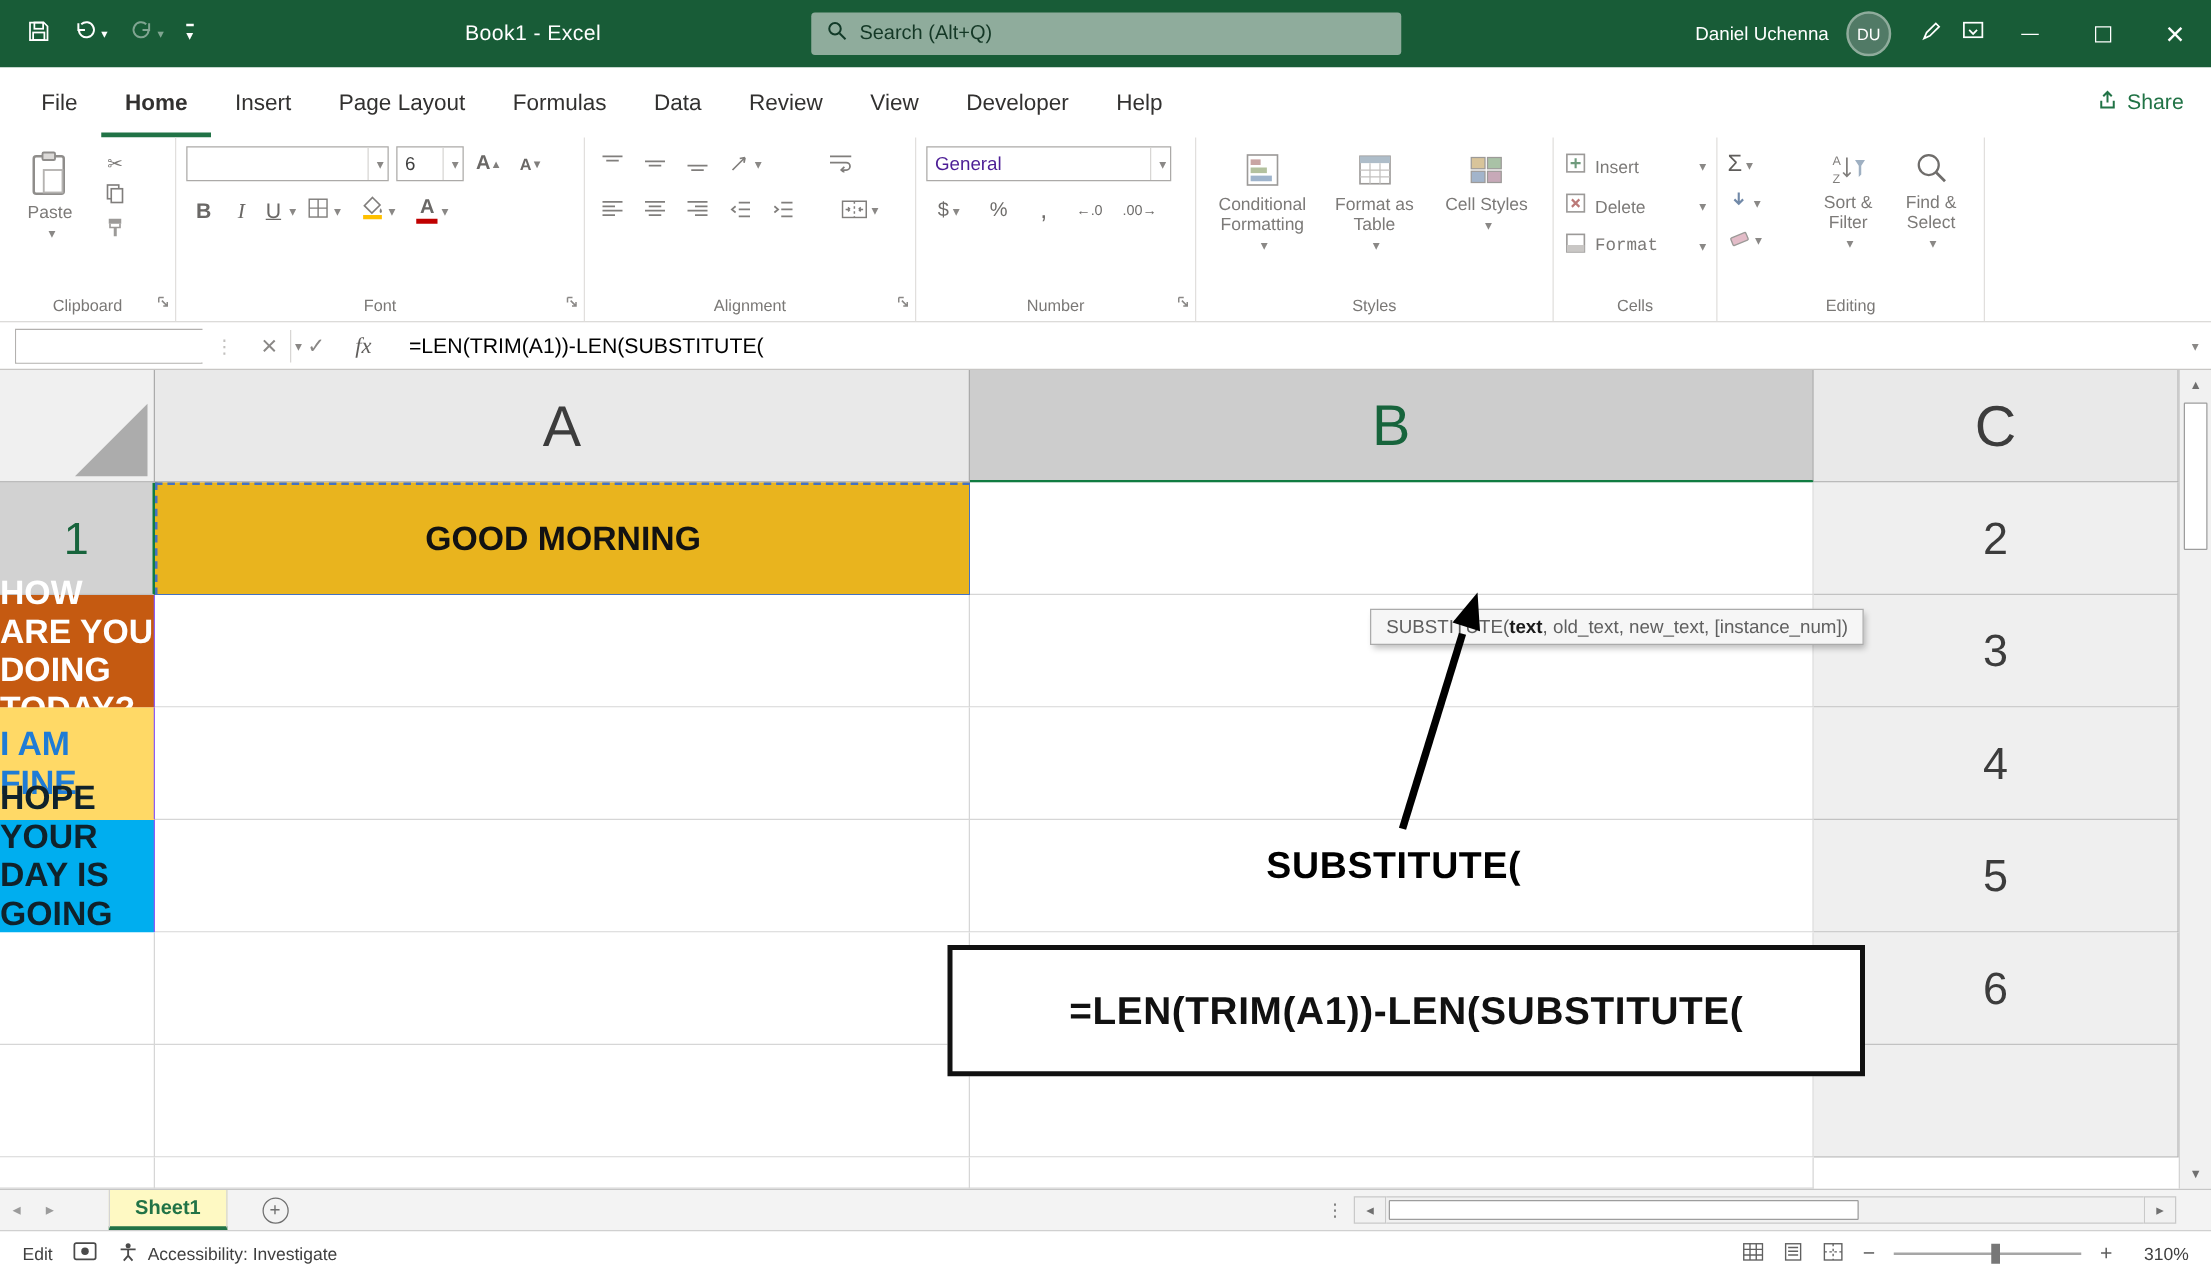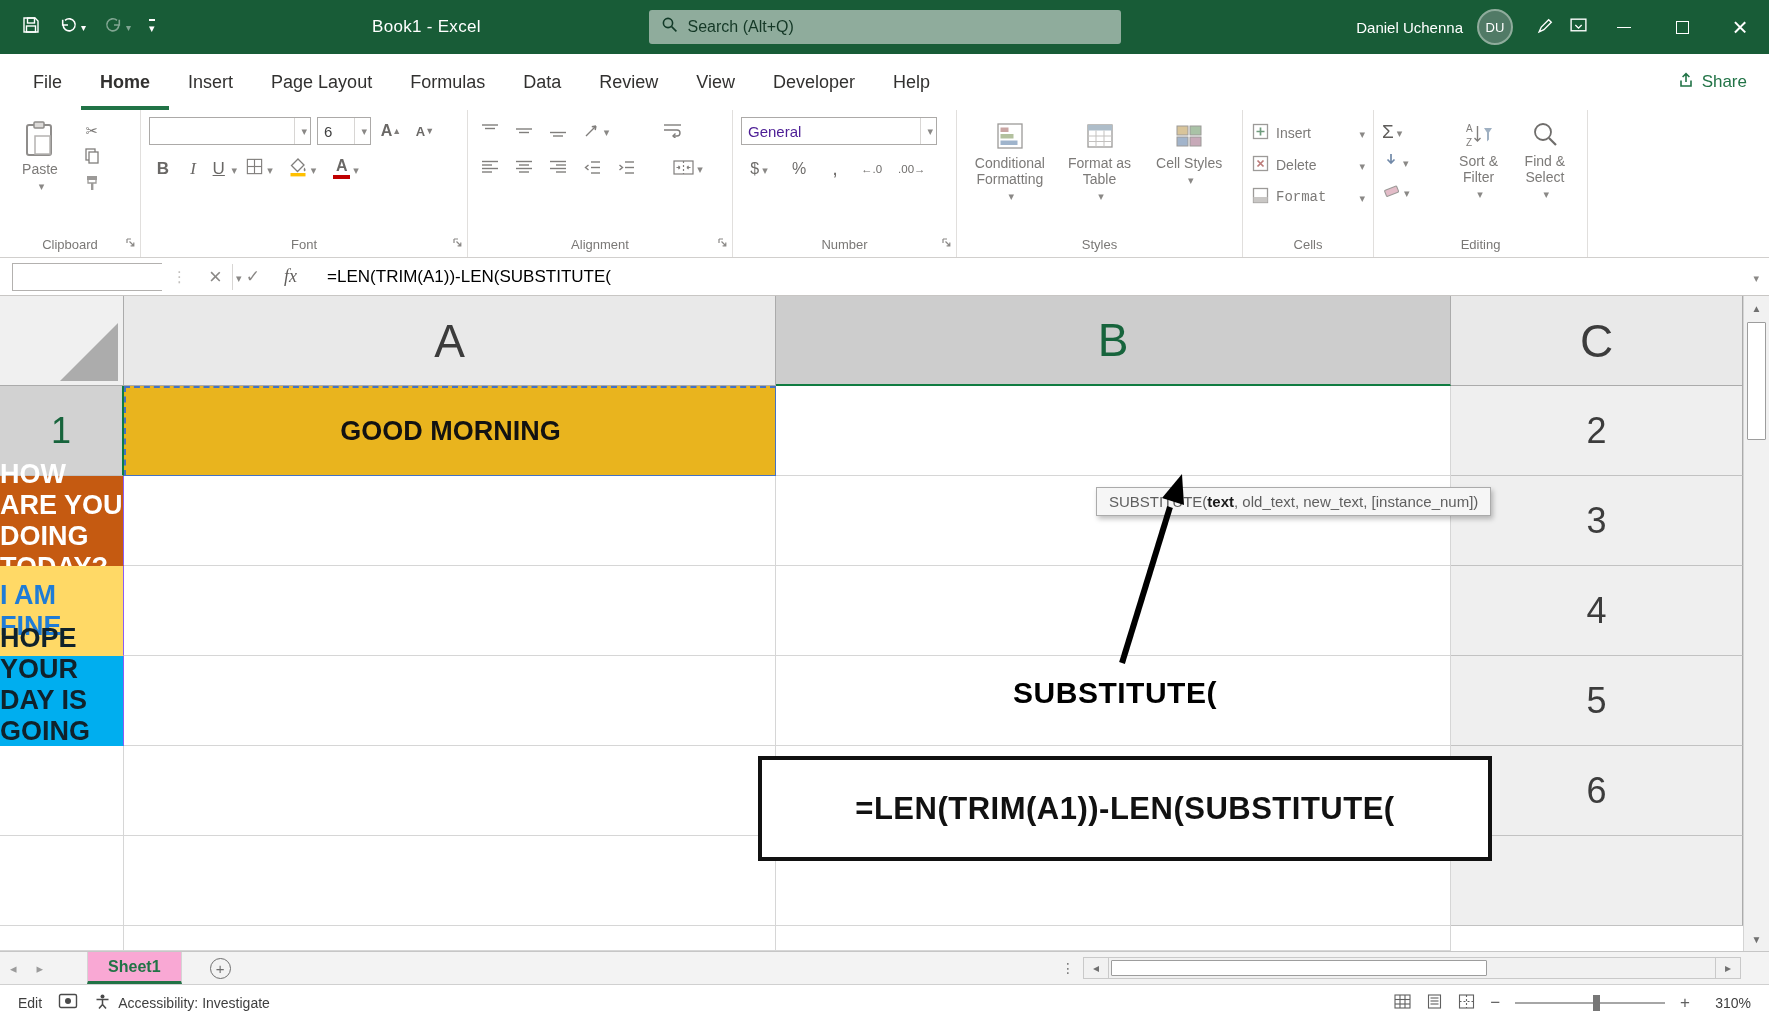--- a/index.html
+++ b/index.html
@@ -97,21 +97,21 @@
 
   
   .vscroll { position:absolute; top:296px; left:1743px; width:26px; height:655px; background:#F1F1F1; border-left:1px solid #D4D4D4; }
   .vs-arrow { height:24px; display:flex; align-items:center; justify-content:center; font-size:10px; color:#707070; }
   .vs-thumb { position:absolute; top:26px; left:3px; width:19px; height:118px; background:#fff; border:1px solid #9D9D9D; border-radius:1px; }
   .vs-down { position:absolute; bottom:0; left:0; right:0; }
 
   
   .sheetbar { position:absolute; top:951px; left:0; right:0; height:33px; background:#F3F3F3; border-top:1px solid #C6C6C6; display:flex; align-items:center; }
   .nav-arrow { font-size:13px; color:#9B9B9B; padding:0 10px; }
-  .sheet-tab { margin-left:34px; height:100%; display:flex; align-items:center; padding:0 20px; background:#f9a8d4; border-right:1px solid #D4D4D4; border-left:1px solid #D4D4D4; border-bottom:3px solid #217346; color:#217346; font-weight:700; font-size:16px; }
+  .sheet-tab { margin-left:34px; height:100%; display:flex; align-items:center; padding:0 20px; background:#fef9c3; border-right:1px solid #D4D4D4; border-left:1px solid #D4D4D4; border-bottom:3px solid #217346; color:#217346; font-weight:700; font-size:16px; }
   .newsheet { margin-left:28px; width:21px; height:21px; border:1.5px solid #6F6F6F; border-radius:50%; display:flex; align-items:center; justify-content:center; color:#6F6F6F; font-size:15px; }
   .newsheet::before { content:"+"; line-height:1; }
   .sb-dots { margin-left:auto; color:#777; font-size:14px; padding:0 8px; }
   .hs-arrow { width:26px; height:22px; display:flex; align-items:center; justify-content:center; font-size:12px; color:#707070; background:#F1F1F1; border:1px solid #C9C9C9; }
   .hs-track { width:606px; height:22px; background:#F1F1F1; border-top:1px solid #C9C9C9; border-bottom:1px solid #C9C9C9; position:relative; }
   .hs-thumb { position:absolute; left:2px; top:2px; width:376px; height:16px; background:#fff; border:1px solid #9D9D9D; border-radius:1px; }
   .hs-right-margin { width:28px; }
 
   
   .statusbar { position:absolute; top:984px; left:0; right:0; height:36px; background:#fff; border-top:1px solid #D0D0D0; display:flex; align-items:center; font-size:14px; color:#3F3F3F; }

